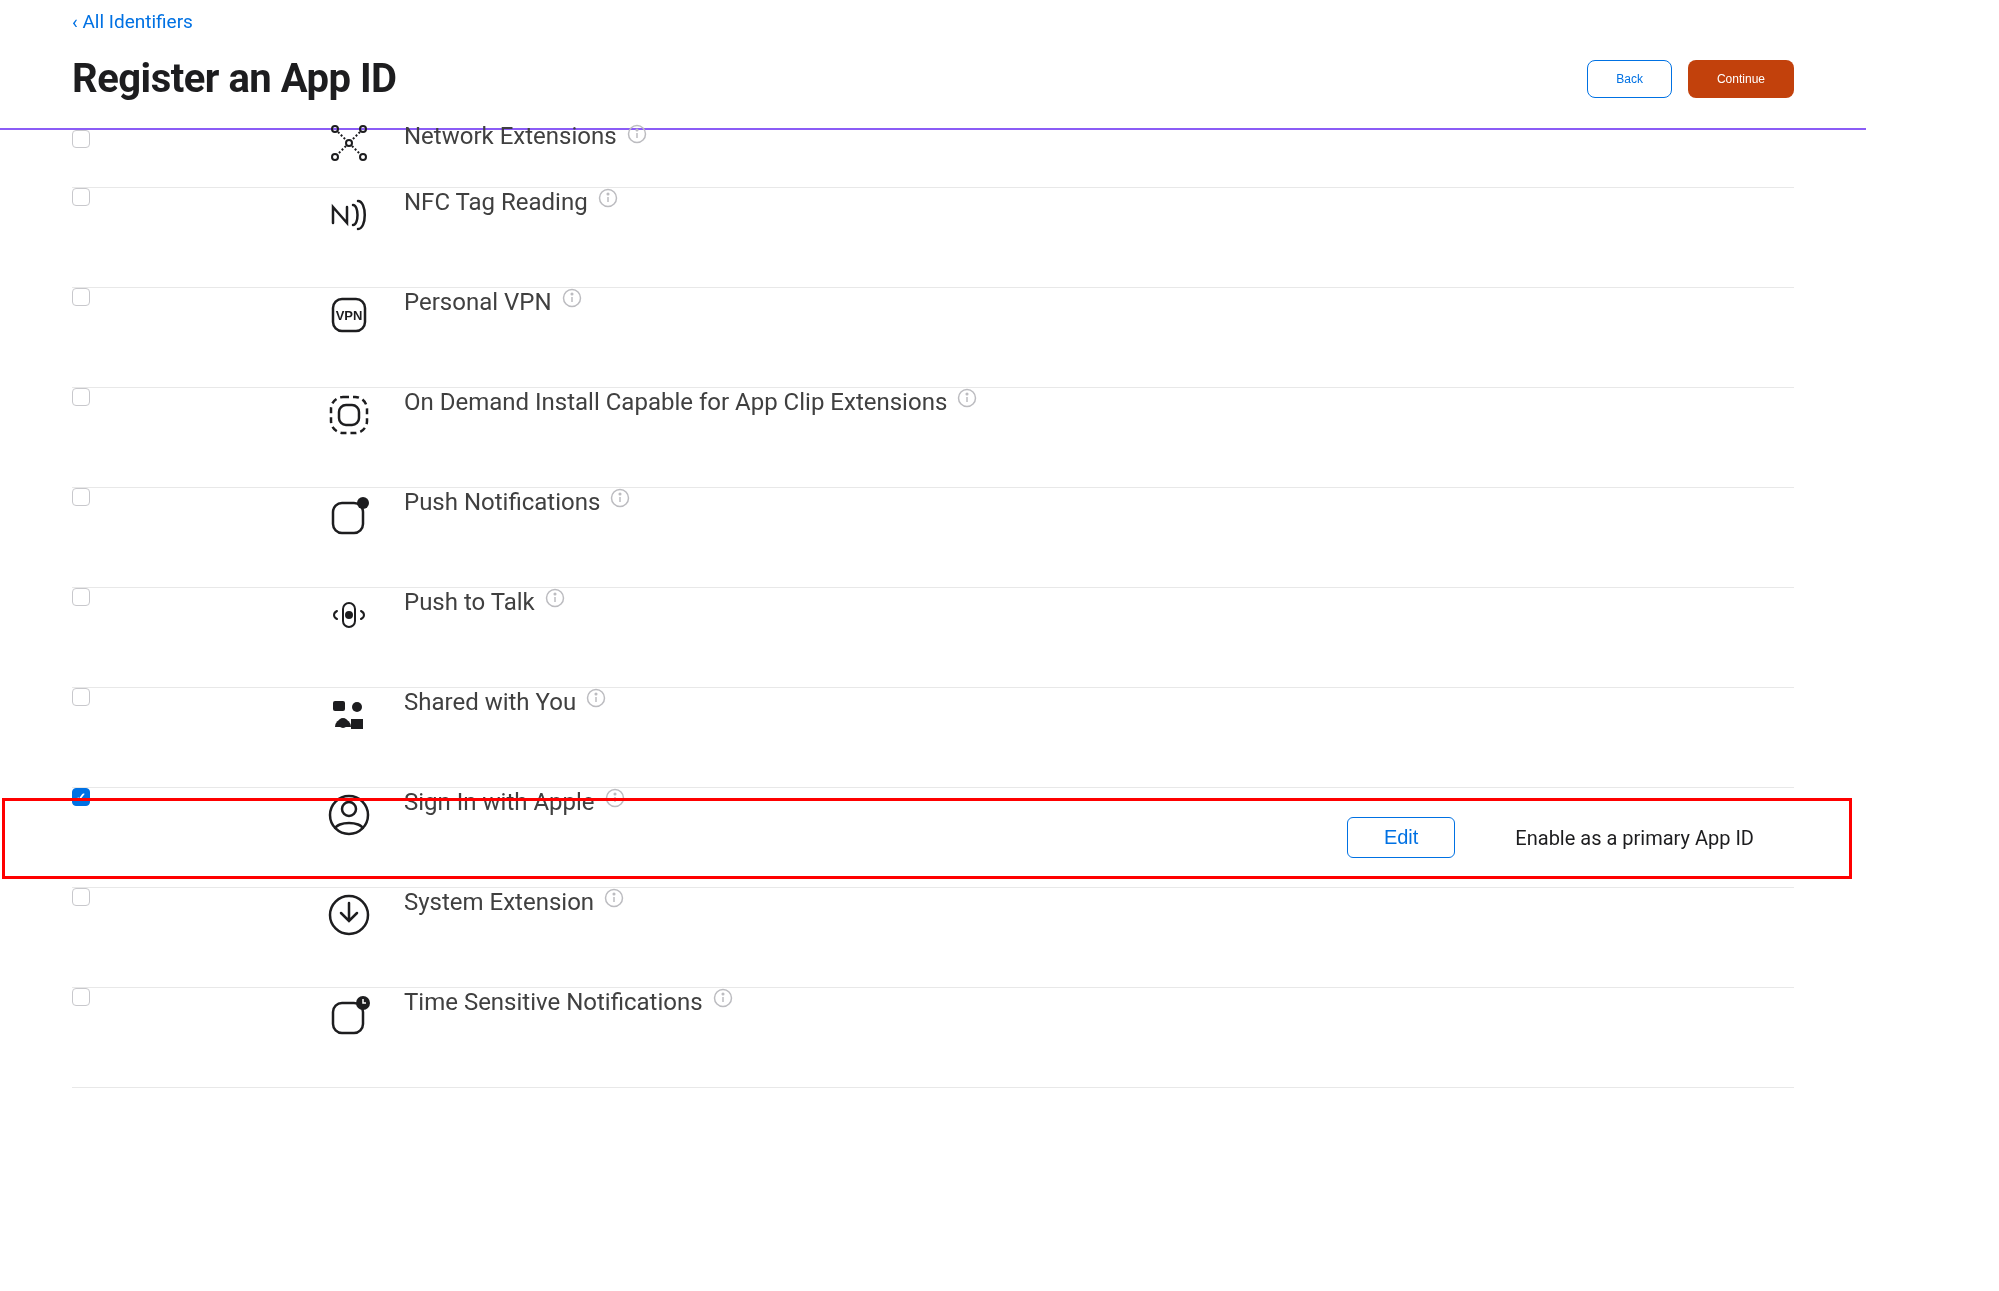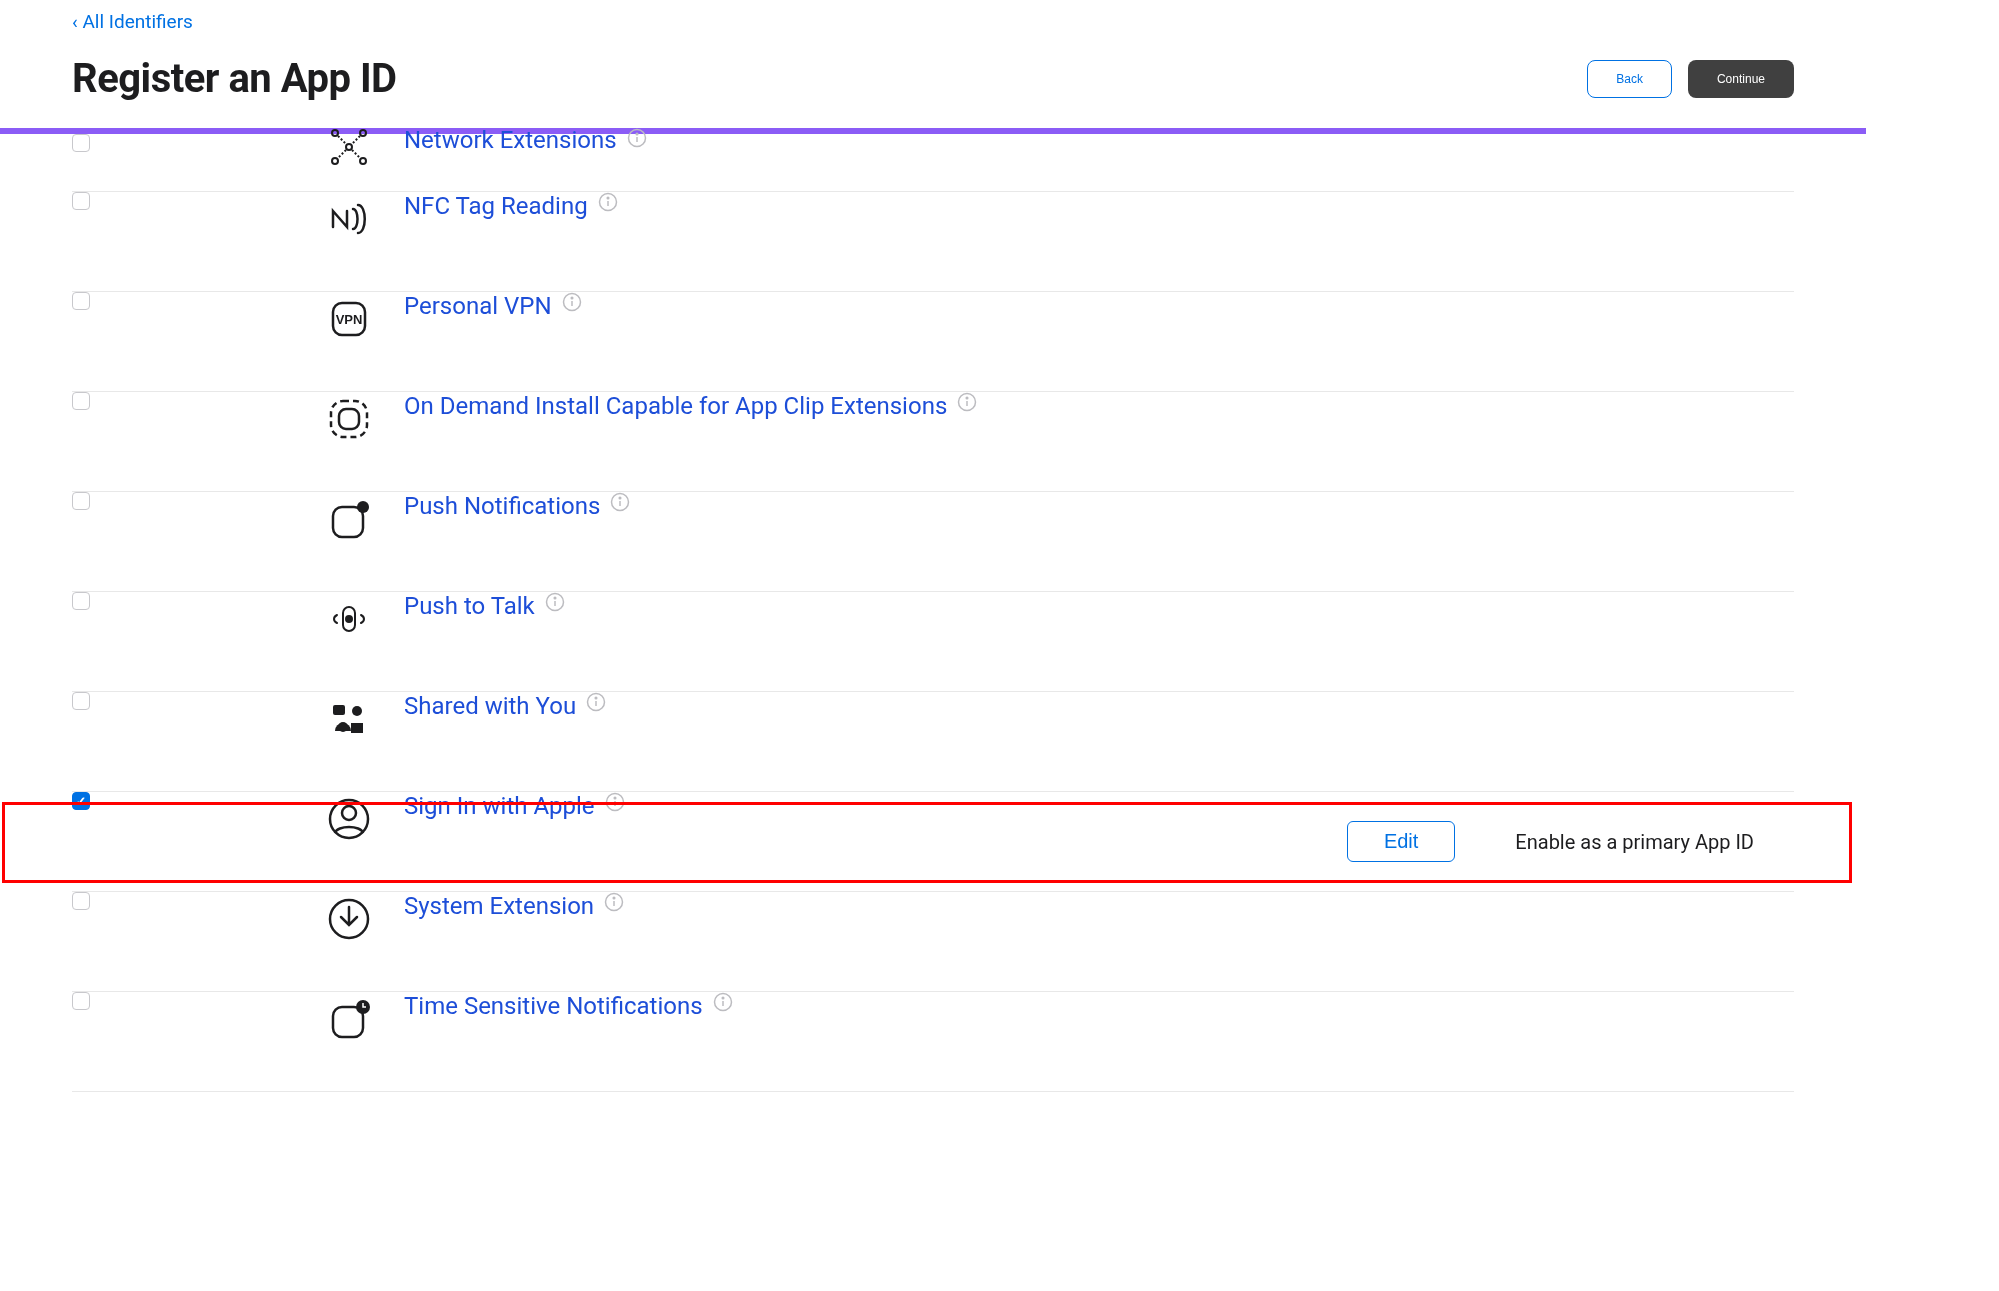--- a/index.html
+++ b/index.html
@@ -21,21 +21,21 @@
   .breadcrumb a {
     color: #0071e3;
     text-decoration: none;
     cursor: pointer;
   }
   .header {
     display: flex;
     align-items: center;
     justify-content: space-between;
     padding: 22px 72px 26px 72px;
-    border-bottom: 6px solid #8b5cf6;
+    border-bottom: 2px solid #8b5cf6;
   }
   .header h1 {
     font-size: 40px;
     font-weight: 700;
     letter-spacing: -0.5px;
     color: #1d1d1f;
   }
   .header-actions {
     display: flex;
     gap: 16px;
@@ -48,21 +48,21 @@
     cursor: pointer;
     border: 1px solid transparent;
     line-height: 1;
   }
   .btn-back {
     background: #fff;
     border: 1.5px solid #0071e3;
     color: #0071e3;
   }
   .btn-continue {
-    background: #404040;
+    background: #c2410c;
     color: #fff;
     cursor: not-allowed;
   }
   .capabilities {
     padding: 0 72px;
   }
   .cap-row {
     display: flex;
     border-bottom: 1px solid #e8e8e8;
     min-height: 100px;
@@ -109,21 +109,21 @@
     margin-left: 232px;
     flex-shrink: 0;
     display: flex;
     align-items: center;
     justify-content: center;
   }
   .cap-icon svg { width: 48px; height: 48px; }
   .cap-label {
     margin-left: 28px;
     font-size: 24px;
-    color: #1d4ed8;
+    color: #404040;
     white-space: nowrap;
   }
   .cap-info {
     margin-left: 10px;
     width: 20px;
     height: 20px;
     flex-shrink: 0;
     display: flex;
     align-items: center;
     justify-content: center;

